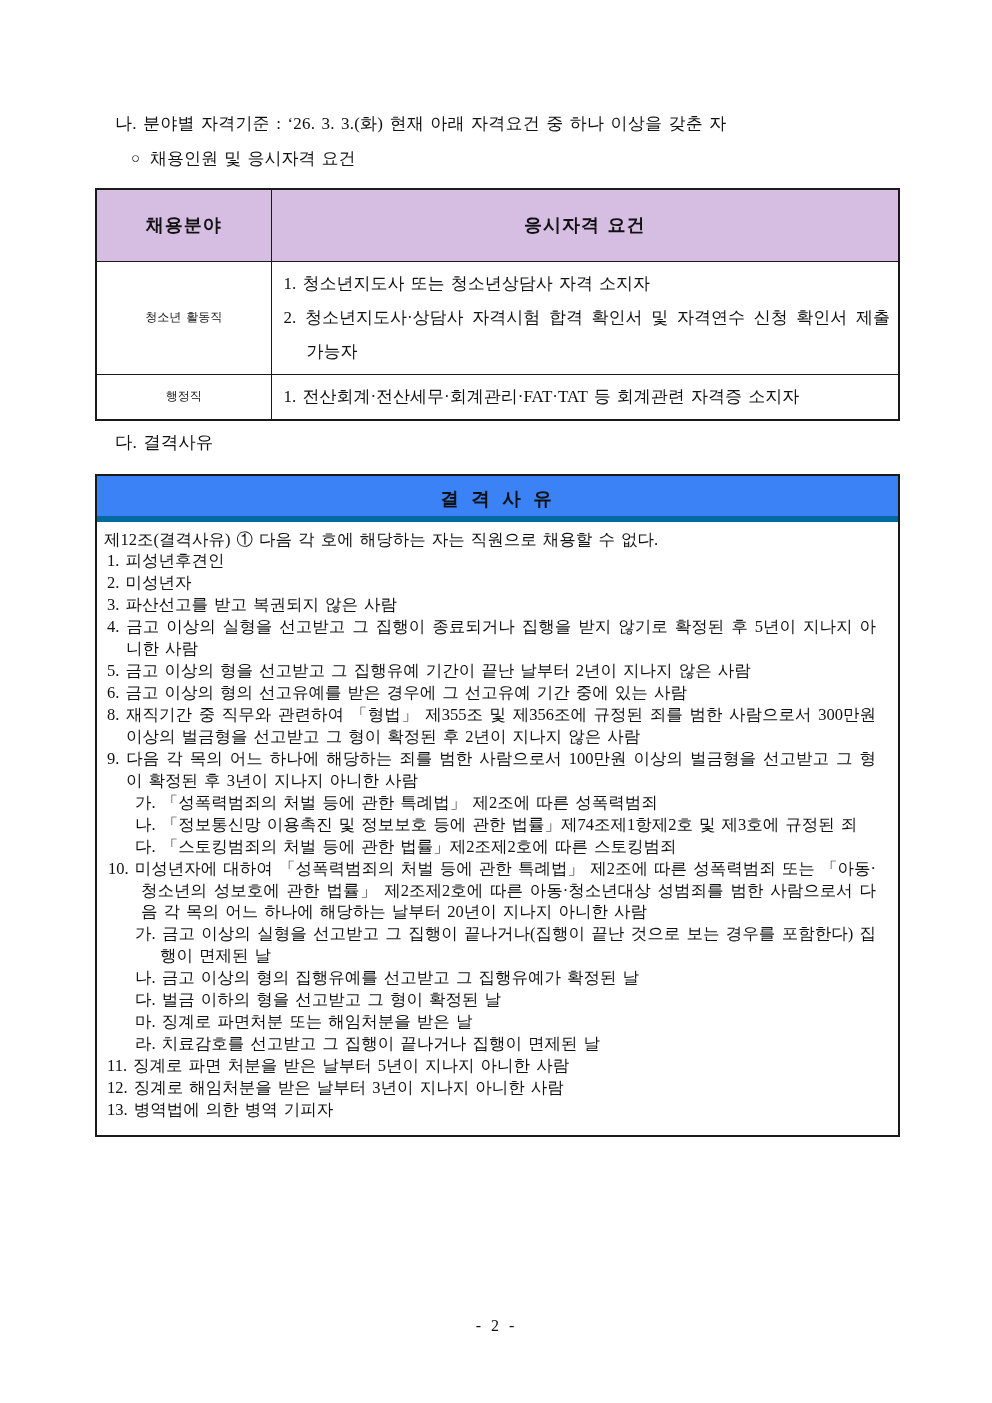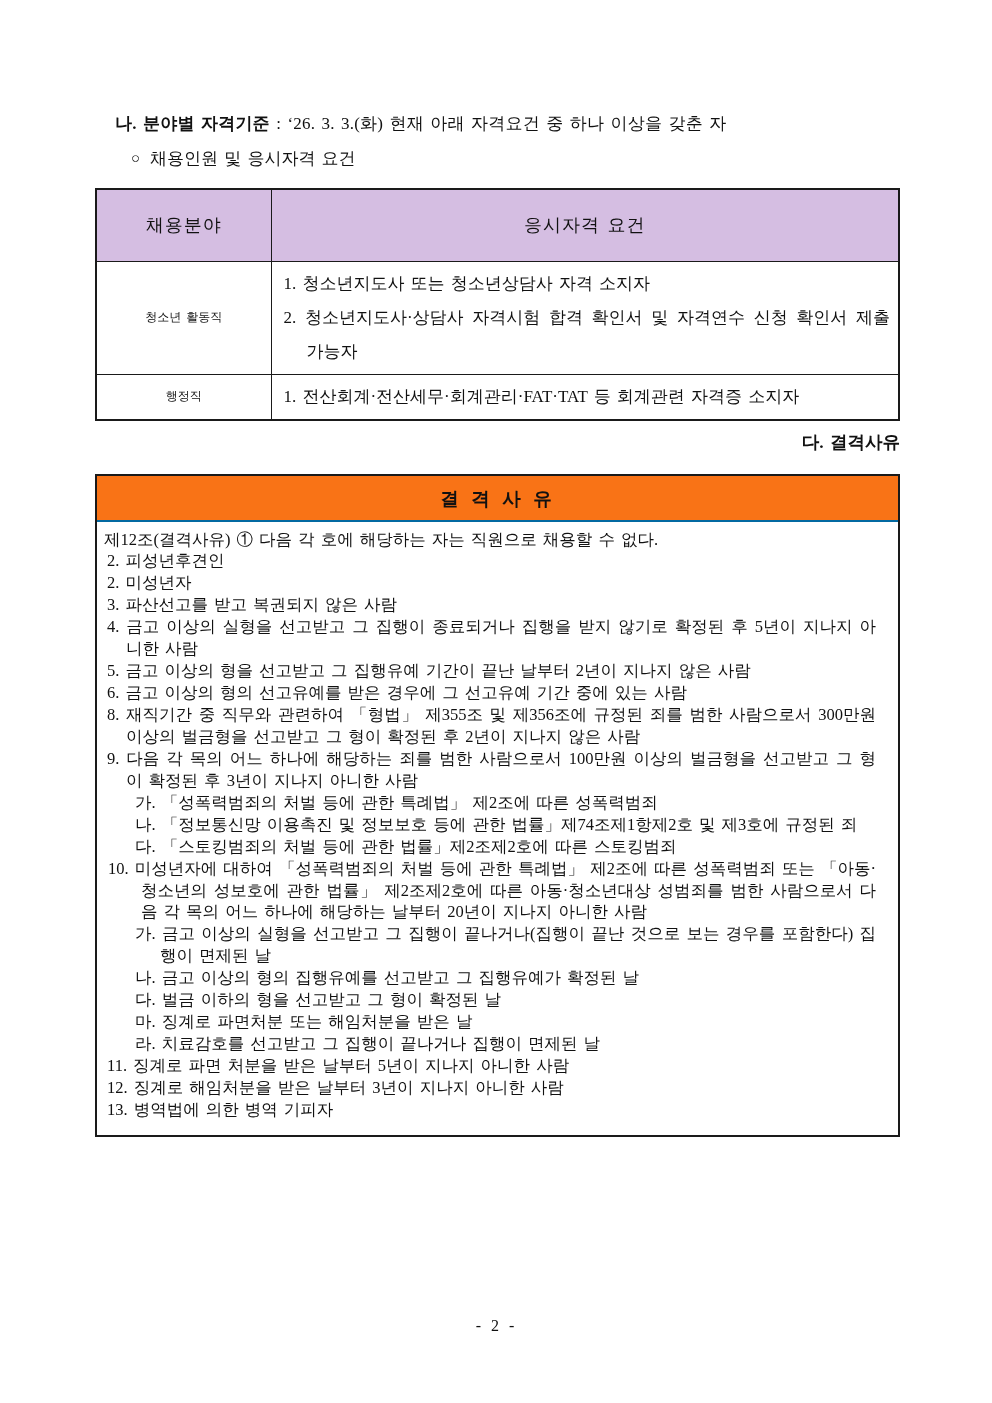--- a/index.html
+++ b/index.html
@@ -10,38 +10,38 @@
     height: 1403px;
     margin: 0 auto;
     background: #ffffff;
     font-family: "Liberation Serif", "DejaVu Serif", serif;
     color: #111111;
     overflow: hidden;
     word-spacing: 0.12em;
   }
   .content { padding: 0 92px 0 95px; }
   .heading-b { margin-top: 112px; padding-left: 20px; font-size: 17px; letter-spacing: 0.2px; }
-  .bold { font-weight: 700; text-align: right; }
+  .bold { font-weight: 400; }
   .bullet-line { margin-top: 12px; padding-left: 36px; font-size: 17px; }
   .bullet-line .bullet { margin-right: 10px; font-size: 15px; position: relative; top: -1px; }
 
   table.t1 {
     margin-top: 18px;
     width: 100%;
     border-collapse: collapse;
     border: 2px solid #1a1a1a;
     table-layout: fixed;
   }
   table.t1 col.c1 { width: 175px; }
   table.t1 th, table.t1 td { border: 1px solid #1a1a1a; }
   table.t1 th {
     background: #d5bee2;
     height: 72px;
     font-size: 18px;
-    font-weight: 400;
+    font-weight: 700;
     text-align: center;
     vertical-align: middle;
     letter-spacing: 1px;
   }
   table.t1 td.cat {
     text-align: center;
     vertical-align: middle;
     font-size: 12px;
   }
   table.t1 td.req {
@@ -53,22 +53,22 @@
     line-height: 2.0;
     padding-left: 1.35em;
     text-indent: -1.35em;
     text-align: justify;
   }
 
   .heading-c { margin-top: 9px; padding-left: 20px; font-size: 17.5px; }
 
   .t2 { margin-top: 20px; border: 2px solid #1a1a1a; }
   .t2-header {
-    background: #f97316;
-    border-bottom: 2px solid #0369a1;
+    background: #3b82f6;
+    border-bottom: 6px solid #0369a1;
     height: 46px;
     line-height: 46px;
     text-align: center;
     font-size: 18.5px;
     font-weight: 700;
     letter-spacing: 3px;
   }
   .t2-body {
     padding: 7px 22px 14px 5px;
     font-size: 16.5px;
@@ -130,21 +130,21 @@
         </tr>
       </tbody>
     </table>
 
     <div class="heading-c bold">다. 결격사유</div>
 
     <div class="t2">
       <div class="t2-header">결 격 사 유</div>
       <div class="t2-body">
         <div class="intro">제12조(결격사유) ① 다음 각 호에 해당하는 자는 직원으로 채용할 수 없다.</div>
-        <div class="lvl1">2. 피성년후견인</div>
+        <div class="lvl1">1. 피성년후견인</div>
         <div class="lvl1">2. 미성년자</div>
         <div class="lvl1">3. 파산선고를 받고 복권되지 않은 사람</div>
         <div class="lvl1">4. 금고 이상의 실형을 선고받고 그 집행이 종료되거나 집행을 받지 않기로 확정된 후 5년이 지나지 아니한 사람</div>
         <div class="lvl1">5. 금고 이상의 형을 선고받고 그 집행유예 기간이 끝난 날부터 2년이 지나지 않은 사람</div>
         <div class="lvl1">6. 금고 이상의 형의 선고유예를 받은 경우에 그 선고유예 기간 중에 있는 사람</div>
         <div class="lvl1">8. 재직기간 중 직무와 관련하여 「형법」 제355조 및 제356조에 규정된 죄를 범한 사람으로서 300만원 이상의 벌금형을 선고받고 그 형이 확정된 후 2년이 지나지 않은 사람</div>
         <div class="lvl1">9. 다음 각 목의 어느 하나에 해당하는 죄를 범한 사람으로서 100만원 이상의 벌금형을 선고받고 그 형이 확정된 후 3년이 지나지 아니한 사람</div>
         <div class="lvl2">가. 「성폭력범죄의 처벌 등에 관한 특례법」 제2조에 따른 성폭력범죄</div>
         <div class="lvl2">나. 「정보통신망 이용촉진 및 정보보호 등에 관한 법률」제74조제1항제2호 및 제3호에 규정된 죄</div>
         <div class="lvl2">다. 「스토킹범죄의 처벌 등에 관한 법률」제2조제2호에 따른 스토킹범죄</div>

